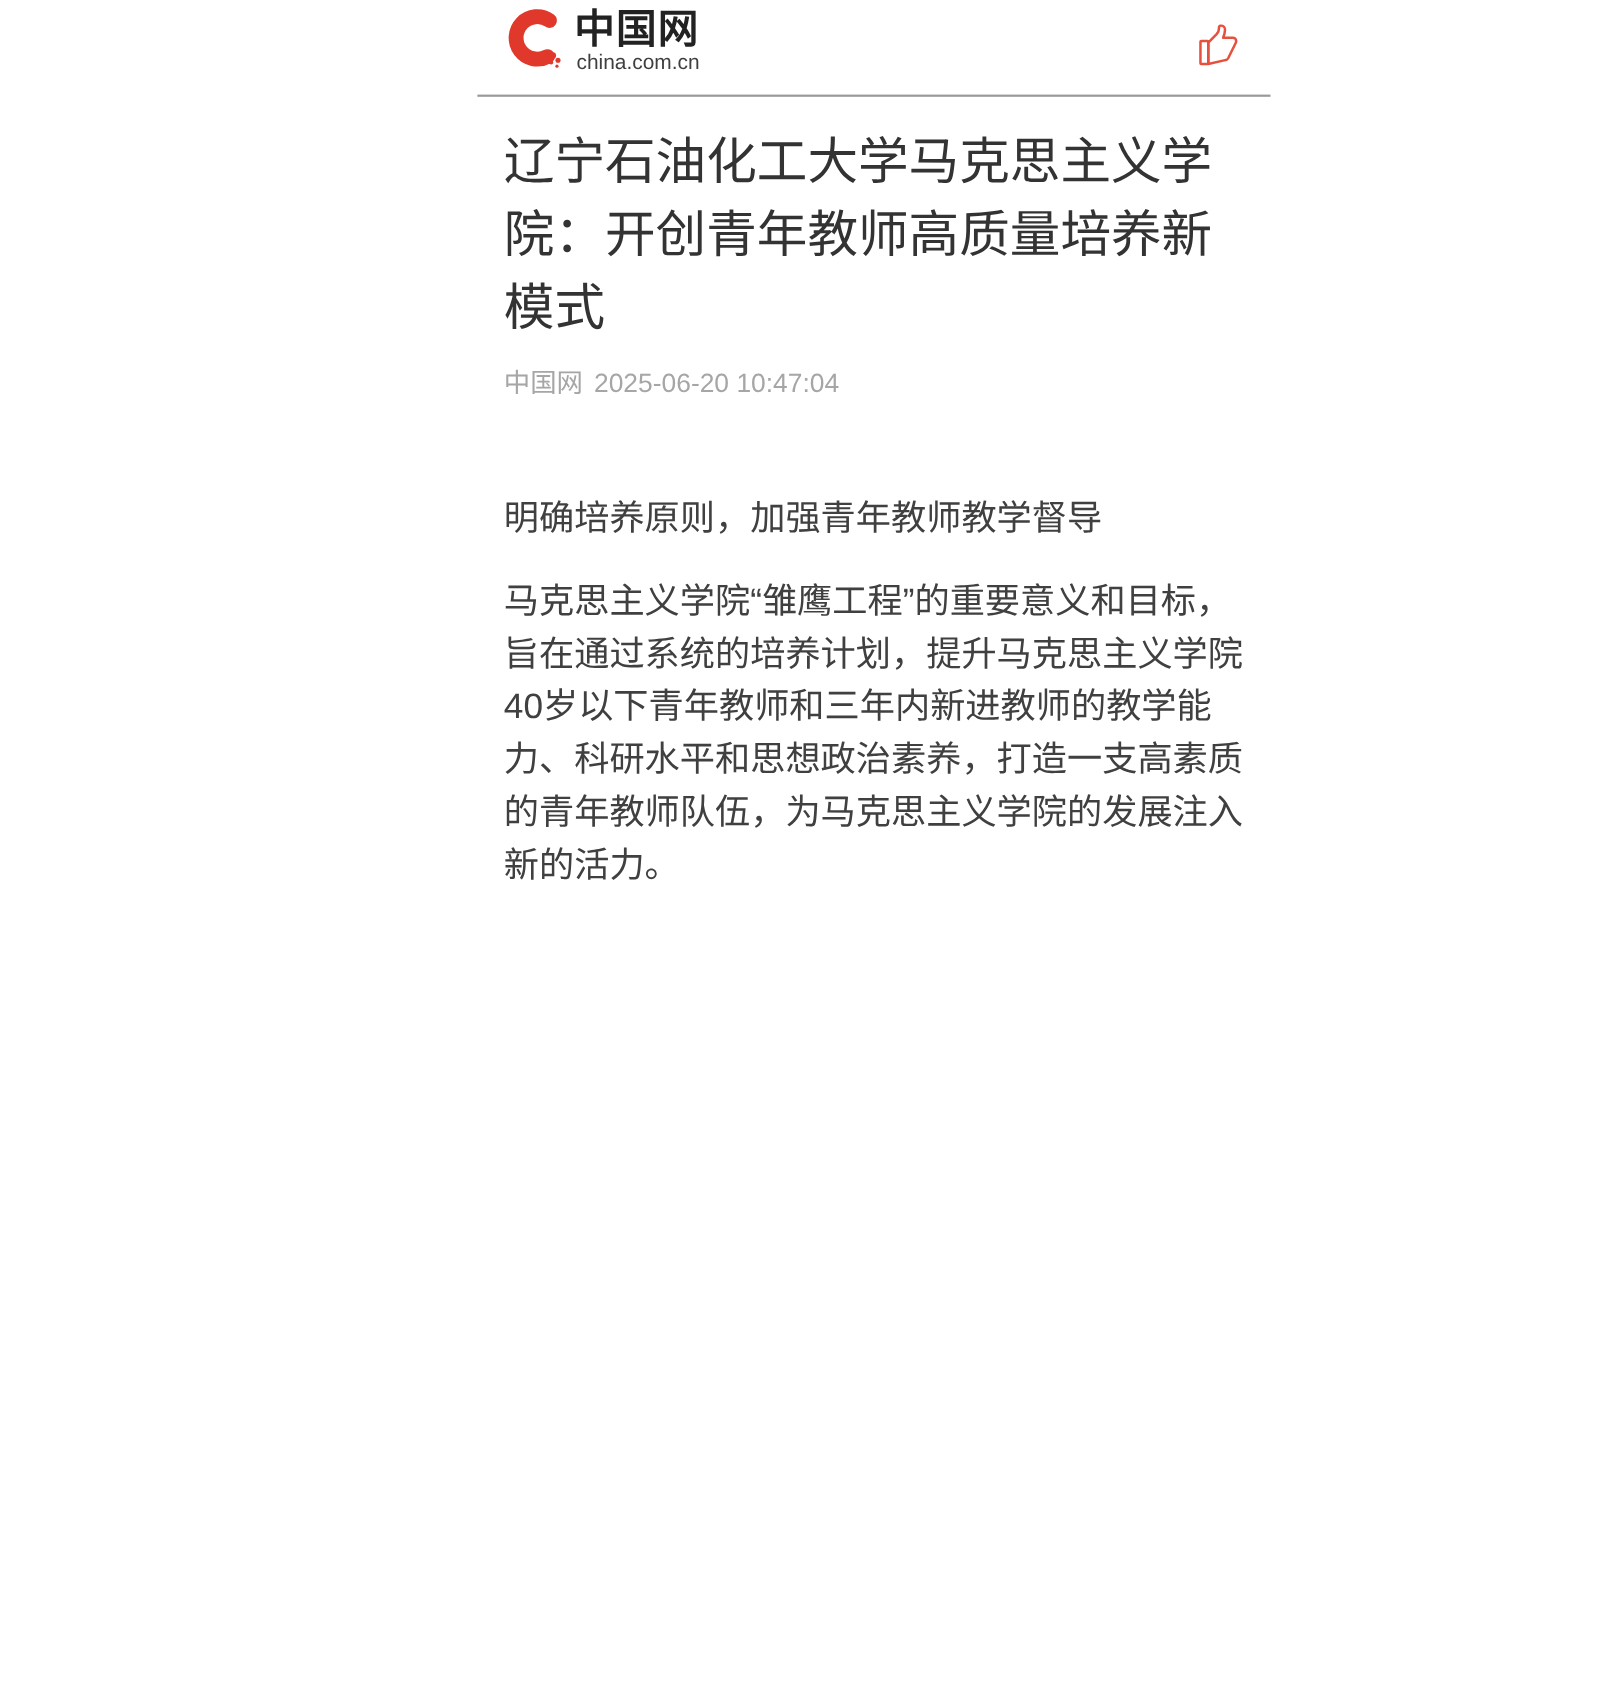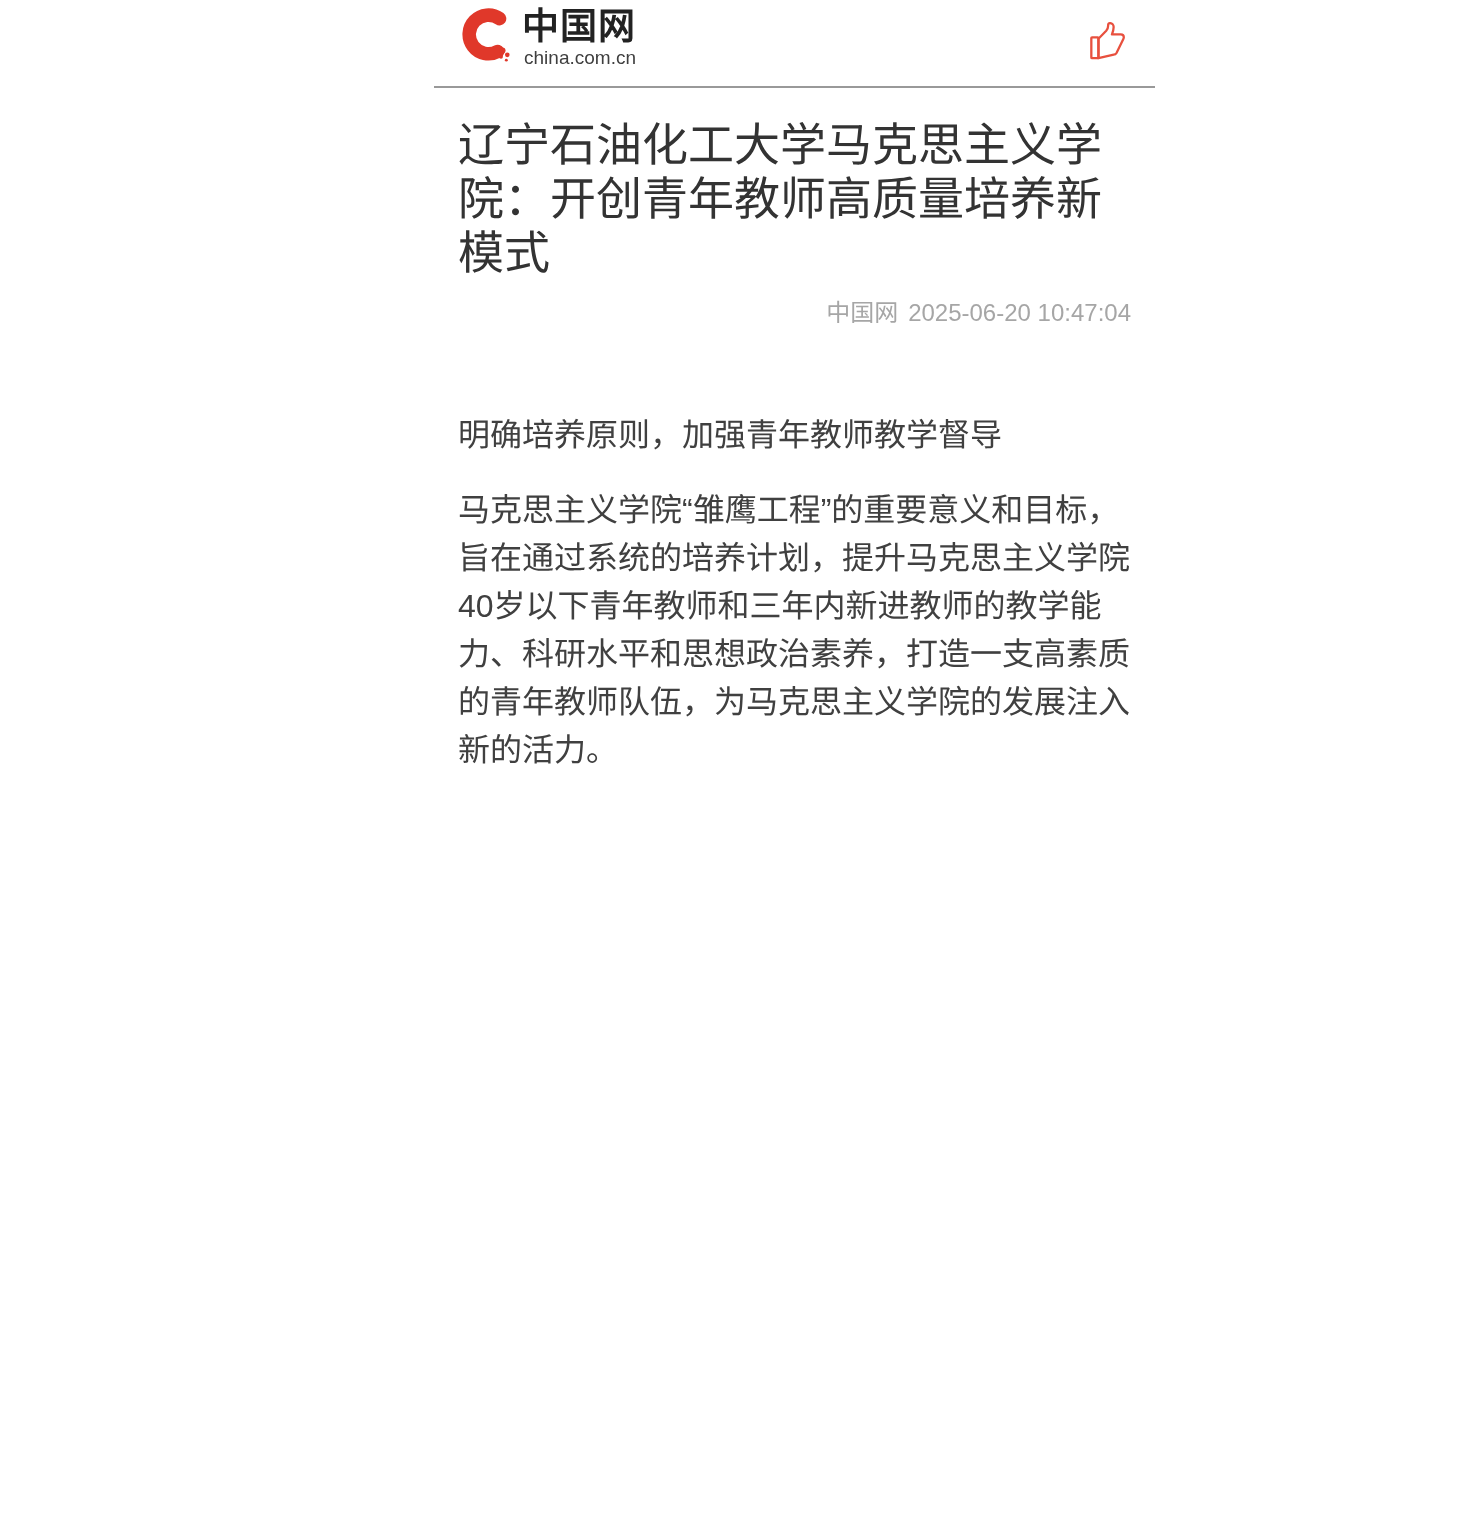--- a/index.html
+++ b/index.html
@@ -80,29 +80,29 @@
   
   .inset {
     margin: 0 24px;
     width: 673px;
   }
   .article-title {
     margin: 30px 0 0 0;
     font-size: 46px;
     font-weight: 400;
     color: #333333;
-    line-height: 54px;
+    line-height: 66px;
     letter-spacing: 0;
+    font-family: Liberation Mono, monospace;
   }
   .article-meta {
     margin-top: 18px;
     font-size: 24px;
     color: #a6a6a6;
     line-height: 30px;
-    text-align: right;
   }
   .article-meta .meta-source { margin-right: 10px; }
   .article-body {
     margin-top: 83px;
   }
   .article-body p {
     margin: 0 0 27px 0;
     font-size: 32px;
     line-height: 48px;
     color: #404040;

